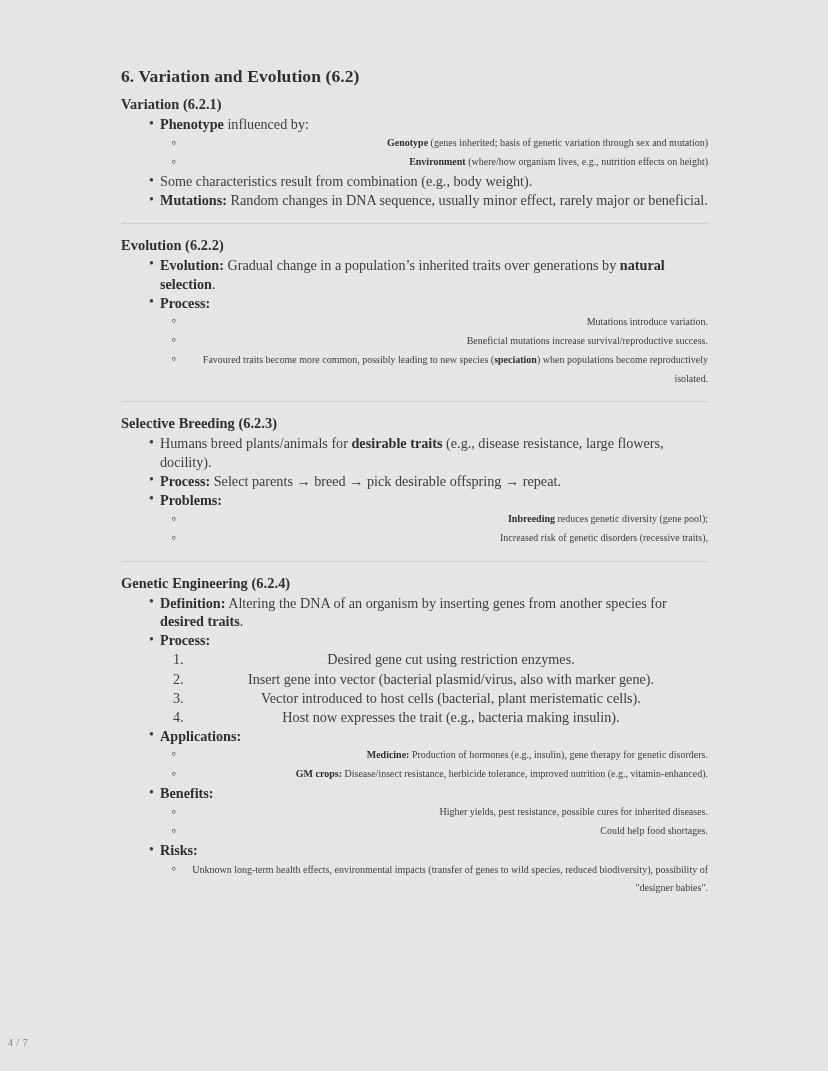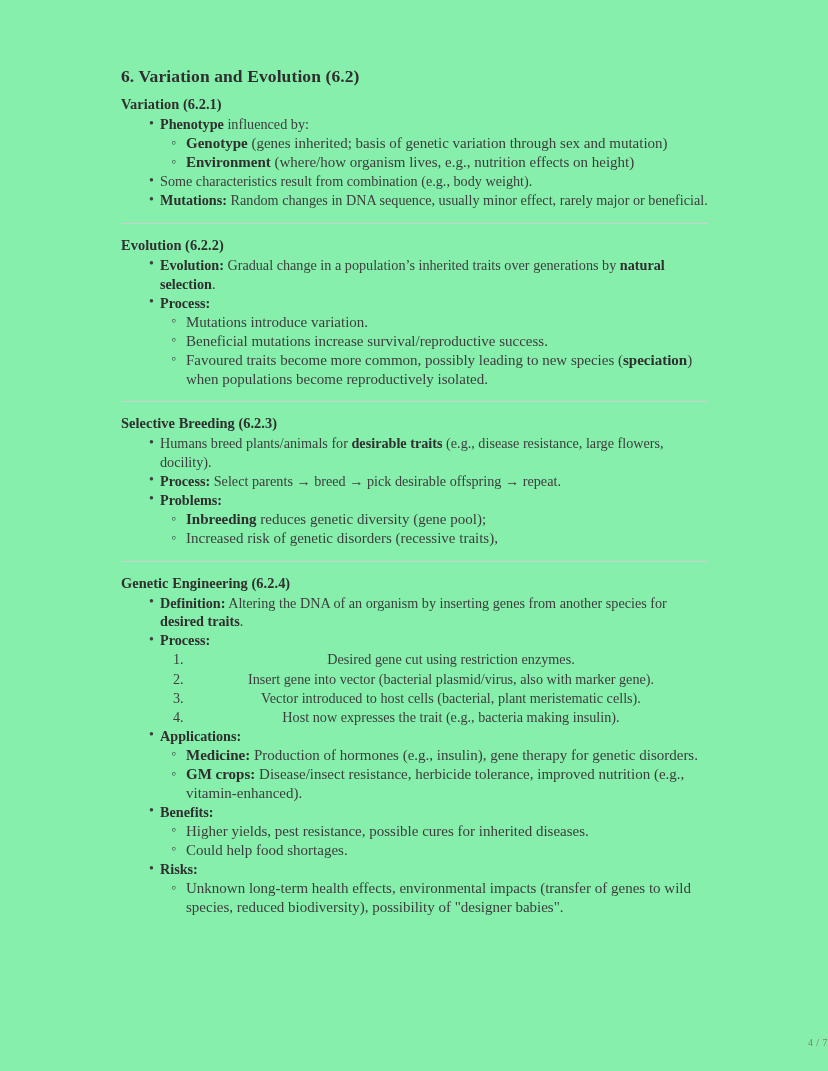--- a/index.html
+++ b/index.html
@@ -12,21 +12,21 @@
     width: 828px;
     height: 1071px;
     font-family: "Liberation Serif", "DejaVu Serif", serif;
     color: #3d3d3d;
     -webkit-font-smoothing: antialiased;
   }
   .page {
     position: relative;
     width: 828px;
     height: 1071px;
-    background: #86efac;
+    background: #e5e5e5;
     box-sizing: border-box;
     padding: 66px 120px 0 121px;
   }
   .doc-title {
     font-size: 17.5px;
     font-weight: bold;
     color: #2f2f2f;
     margin: 0 0 9px 0;
     letter-spacing: 0.1px;
   }
@@ -67,23 +67,24 @@
     color: #3d3d3d;
   }
   ul.lvl2 {
     list-style: none;
     margin: 0.5px 0 0 0;
     padding: 0;
   }
   ul.lvl2 > li.b2 {
     position: relative;
     padding-left: 26px;
-    font-size: 15px;
+    font-size: 10px;
     line-height: 18.6px;
     margin: 0 0 0.5px 0;
+    text-align: right;
   }
   ul.lvl2 > li.b2::before {
     content: "\25E6";
     position: absolute;
     left: 11px;
     top: -0.5px;
     font-size: 14px;
     color: #3d3d3d;
   }
   ol.numlist {
@@ -108,21 +109,21 @@
     top: 0;
     font-size: 14.2px;
     color: #3d3d3d;
   }
   b, .bold { font-weight: bold; color: #2f2f2f; }
   .footer {
     position: absolute;
     left: 8px;
     right: 0;
     top: 1037px;
-    text-align: right;
+    text-align: left;
     font-size: 9.6px;
     color: #787878;
     letter-spacing: 0.6px;
   }
   .sec-body { margin-top: 0; }
 </style>
 </head>
 <body>
 
 <div class="page">

